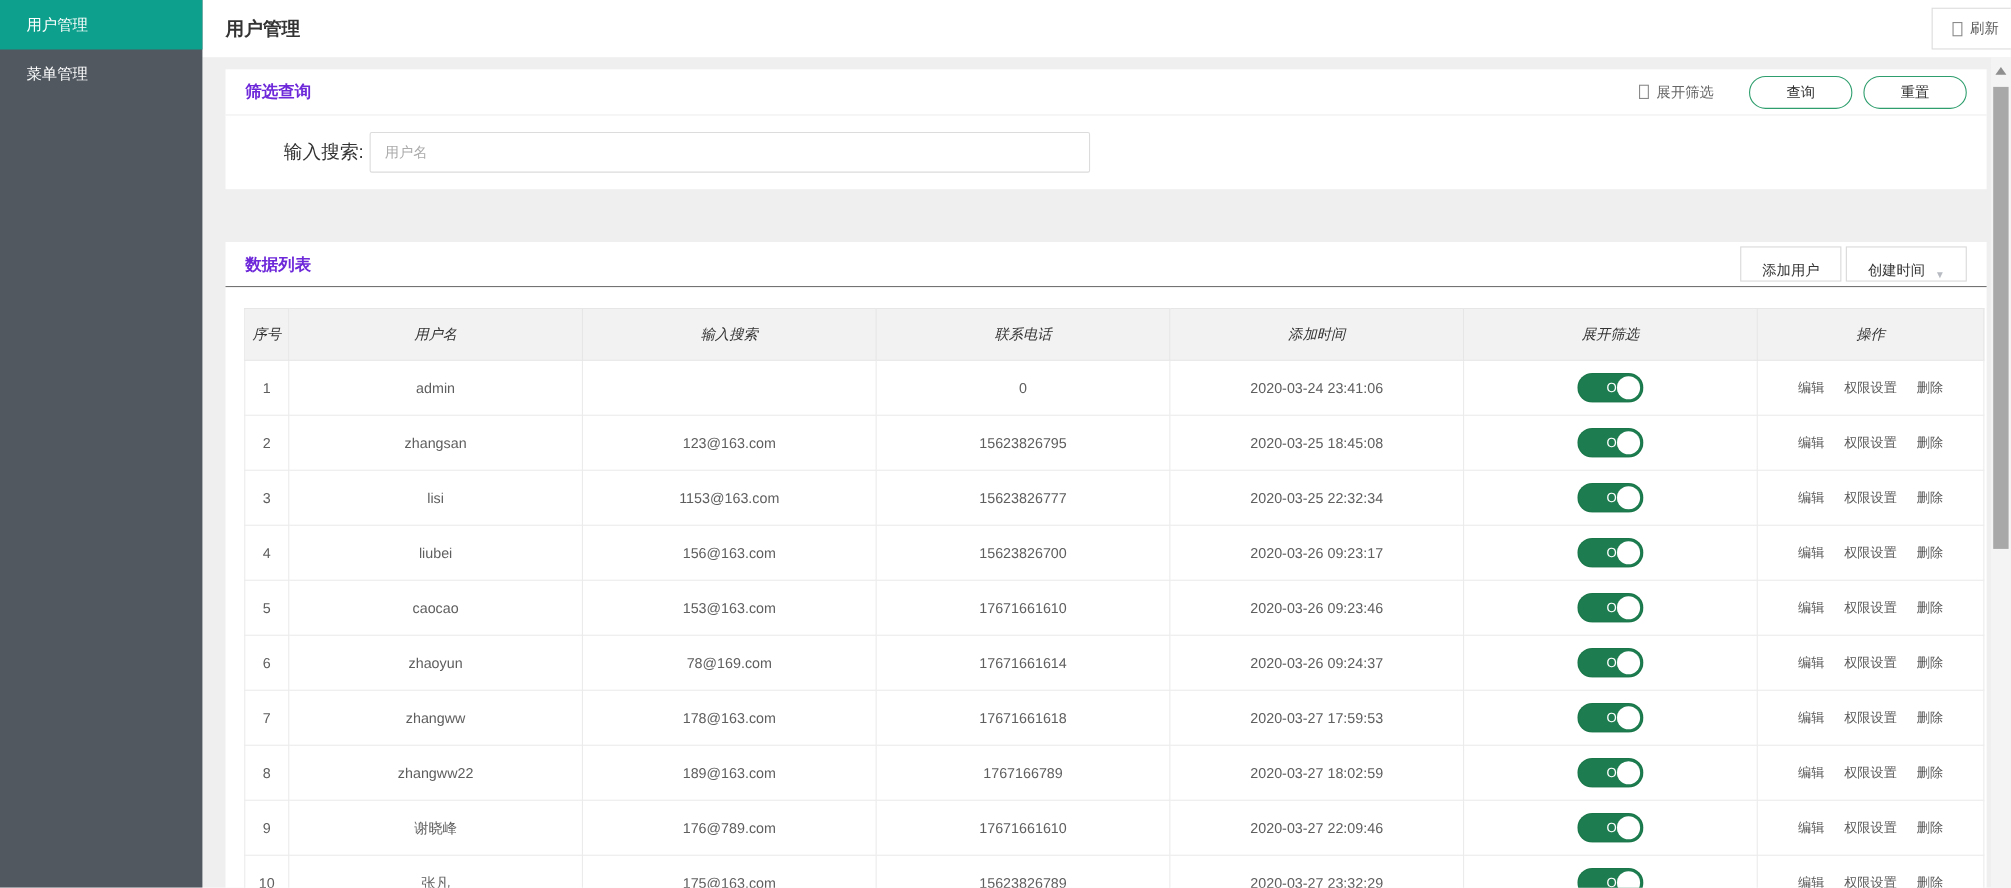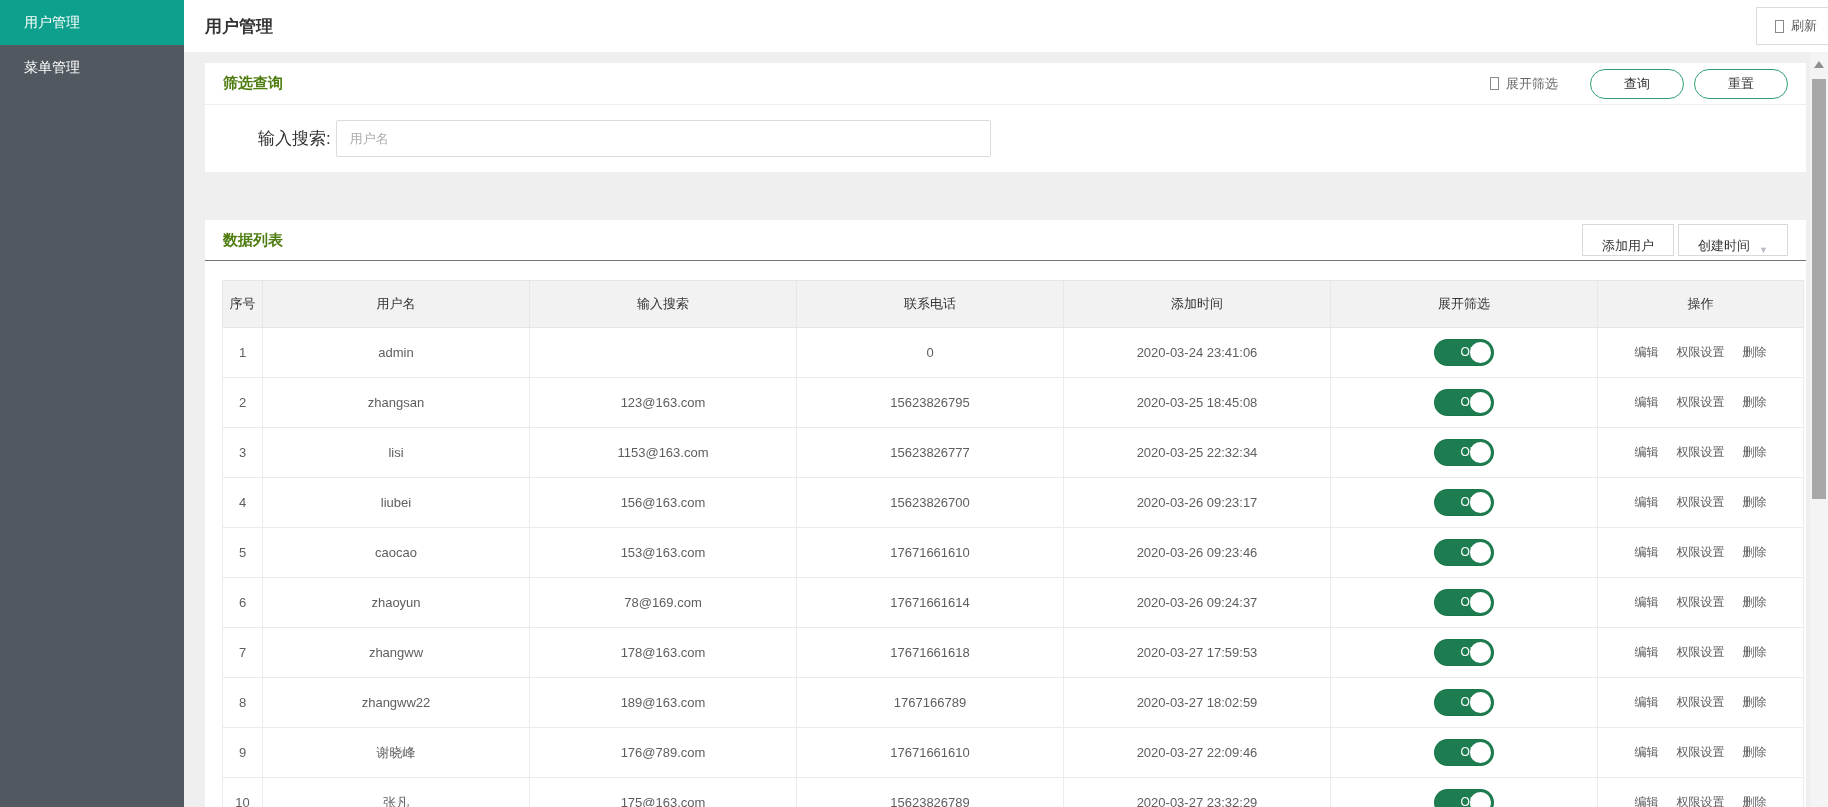--- a/index.html
+++ b/index.html
@@ -17,39 +17,39 @@
   .main { margin-left:184px; height:807px; }
   .topbar { height:52px; background:#ffffff; display:flex; align-items:center; padding-left:21px; position:relative; }
   .page-title { font-size:17px; font-weight:bold; color:#333; }
   .refresh-btn { position:absolute; right:-8px; top:7px; height:38px; padding:0 18px; background:#fff;
     border:1px solid #dcdcdc; font-size:13px; color:#595959; display:flex; align-items:center; gap:7px; cursor:pointer; }
   .tofu { display:inline-block; width:9px; height:13px; border:1px solid #8a8a8a; }
   .content { padding:11px 22px 0 21px; }
   .panel { background:#ffffff; }
   
   .panel-head { height:42px; display:flex; align-items:center; padding:0 18px; border-bottom:1px solid #eeeeee; }
-  .panel-title { font-size:15px; font-weight:bold; color:#4d7c0f; }
+  .panel-title { font-size:15px; font-weight:bold; color:#6d28d9; }
   .head-right { margin-left:auto; display:flex; align-items:center; }
   .expand { font-size:13px; color:#666; display:flex; align-items:center; gap:7px; margin-right:22px; cursor:pointer; }
   .pill-btn { height:30px; padding:0 33px; border:1px solid #2f9e6e; border-radius:16px; background:#fff;
     font-size:13px; color:#333; margin-left:10px; cursor:pointer;text-align:center; }
   .filter-body { height:67px; display:flex; align-items:center; padding-left:53px; }
   .search-label { font-size:17px; color:#333; margin-right:5px; }
   .search-input { width:655px; height:37px; border:1px solid #dcdcdc; border-radius:2px; padding:0 13px;
     font-size:13px; color:#333; outline:none; }
   .search-input::placeholder { color:#ababab; }
   
   .data-panel { margin-top:22px; min-height:650px; }
   .panel-head2 { height:41px; display:flex; align-items:center; padding:0 18px; border-bottom:1px solid #737373;margin-top:48px; }
   .flat-btn { height:32px; padding:0 19px; border:1px solid #d9d9d9; background:#fff; font-size:13px; color:#333;
     margin-left:4px; cursor:pointer; display:flex; align-items:flex-end; }
   .caret { font-size:9px; color:#b8bcc2; margin-left:9px; }
   .table-wrap { padding:19px 0 0 17px; }
   table { border-collapse:collapse; table-layout:fixed; width:1581px; font-size:13px; }
-  th { background:#f2f2f2; height:47px; font-weight:normal; color:#333; border:1px solid #e6e6e6; }
+  th { background:#f2f2f2; height:47px; font-weight:normal; color:#333; border:1px solid #e6e6e6;font-style:italic; }
   td { height:50px; text-align:center; color:#5e5e5e; border:1px solid #ebebeb; background:#fff; }
   
   .switch { position:relative; display:inline-block; width:60px; height:27px; background:#1e7d50;
     border:1px solid #15714497; border-radius:15px; vertical-align:middle; cursor:pointer; text-align:center; }
   .switch-text { color:#fff; font-size:12px; line-height:25px; margin-left:11px; }
   .switch-knob { position:absolute; right:2px; top:2px; width:21px; height:21px; background:#fff; border-radius:50%; }
   .op-link { color:#595959; font-size:12px; margin:0 9px; cursor:pointer; white-space:nowrap; }
   
   .vscrollbar { position:absolute; right:0; top:52px; bottom:0; width:18px; background:#f4f4f4; z-index:10; }
   .scroll-arrow-up { width:0; height:0; border-left:5px solid transparent; border-right:5px solid transparent;

